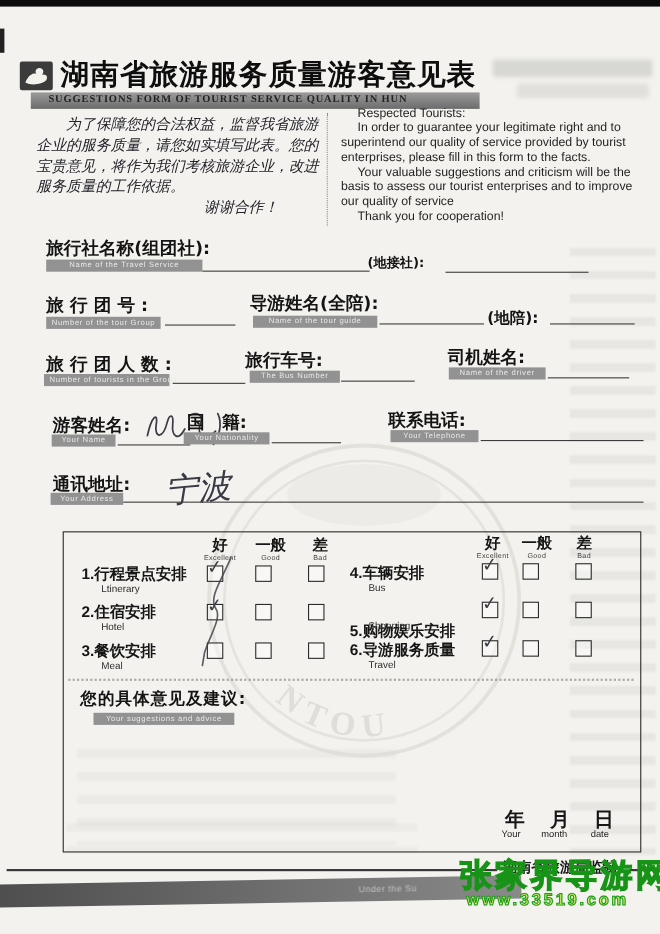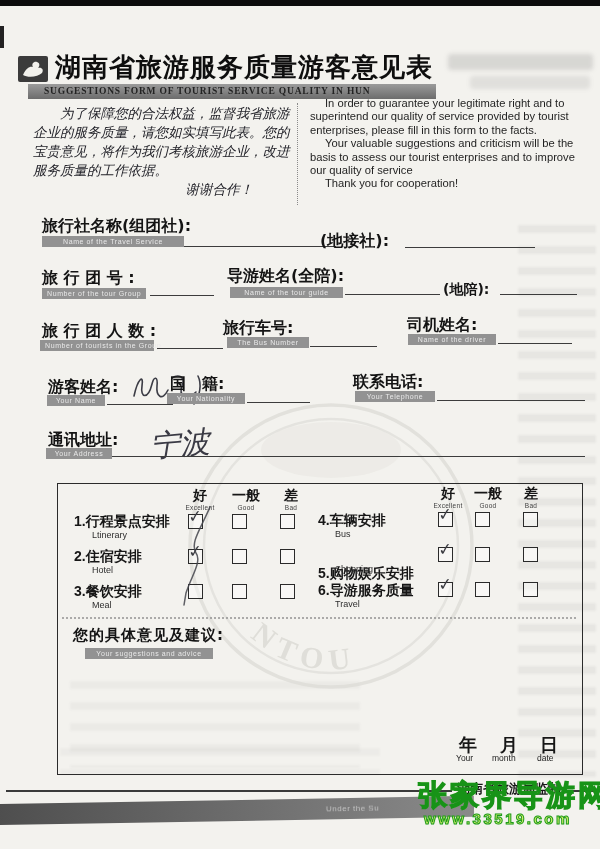--- a/index.html
+++ b/index.html
@@ -92,29 +92,30 @@
   </div>
   <div class="abs title-cn">湖南省旅游服务质量游客意见表</div>
   <div class="abs title-band">SUGGESTIONS FORM OF TOURIST SERVICE QUALITY IN HUN</div>
 
   <div class="abs intro-cn">
     <div class="body">为了保障您的合法权益，监督我省旅游企业的服务质量，请您如实填写此表。您的宝贵意见，将作为我们考核旅游企业，改进服务质量的工作依据。</div>
     <div class="closing">谢谢合作！</div>
   </div>
   <div class="abs divider"></div>
   <div class="abs intro-en">
+    <p>Respected Tourists:</p>
     <p>In order to guarantee your legitimate right and to superintend our quality of service provided by tourist enterprises, please fill in this form to the facts.</p>
     <p>Your valuable suggestions and criticism will be the basis to assess our tourist enterprises and to improve our quality of service</p>
     <p>Thank you for cooperation!</p>
   </div>
 
   <div class="abs flabel" style="left:42px;top:216px;font-size:16px">旅行社名称(组团社):</div>
   <div class="abs ebar" style="left:42px;top:236px;width:142px">Name of the Travel Service</div>
   <div class="abs uline" style="left:184px;top:246px;width:152px"></div>
-  <div class="abs flabel" style="left:320px;top:231px;font-size:16px">(地接社):</div>
+  <div class="abs flabel" style="left:334px;top:231px;font-size:12px">(地接社):</div>
   <div class="abs uline" style="left:405px;top:247px;width:130px"></div>
 
   <div class="abs flabel" style="left:42px;top:268px;font-size:16px">旅 行 团 号 :</div>
   <div class="abs ebar" style="left:42px;top:288px;width:104px">Number of the tour Group</div>
   <div class="abs uline" style="left:150px;top:295px;width:64px"></div>
   <div class="abs flabel" style="left:227px;top:266px;font-size:16px">导游姓名(全陪):</div>
   <div class="abs ebar" style="left:230px;top:287px;width:113px">Name of the tour guide</div>
   <div class="abs uline" style="left:345px;top:294px;width:95px"></div>
   <div class="abs flabel" style="left:443px;top:281px;font-size:14px">(地陪):</div>
   <div class="abs uline" style="left:500px;top:294px;width:77px"></div>

